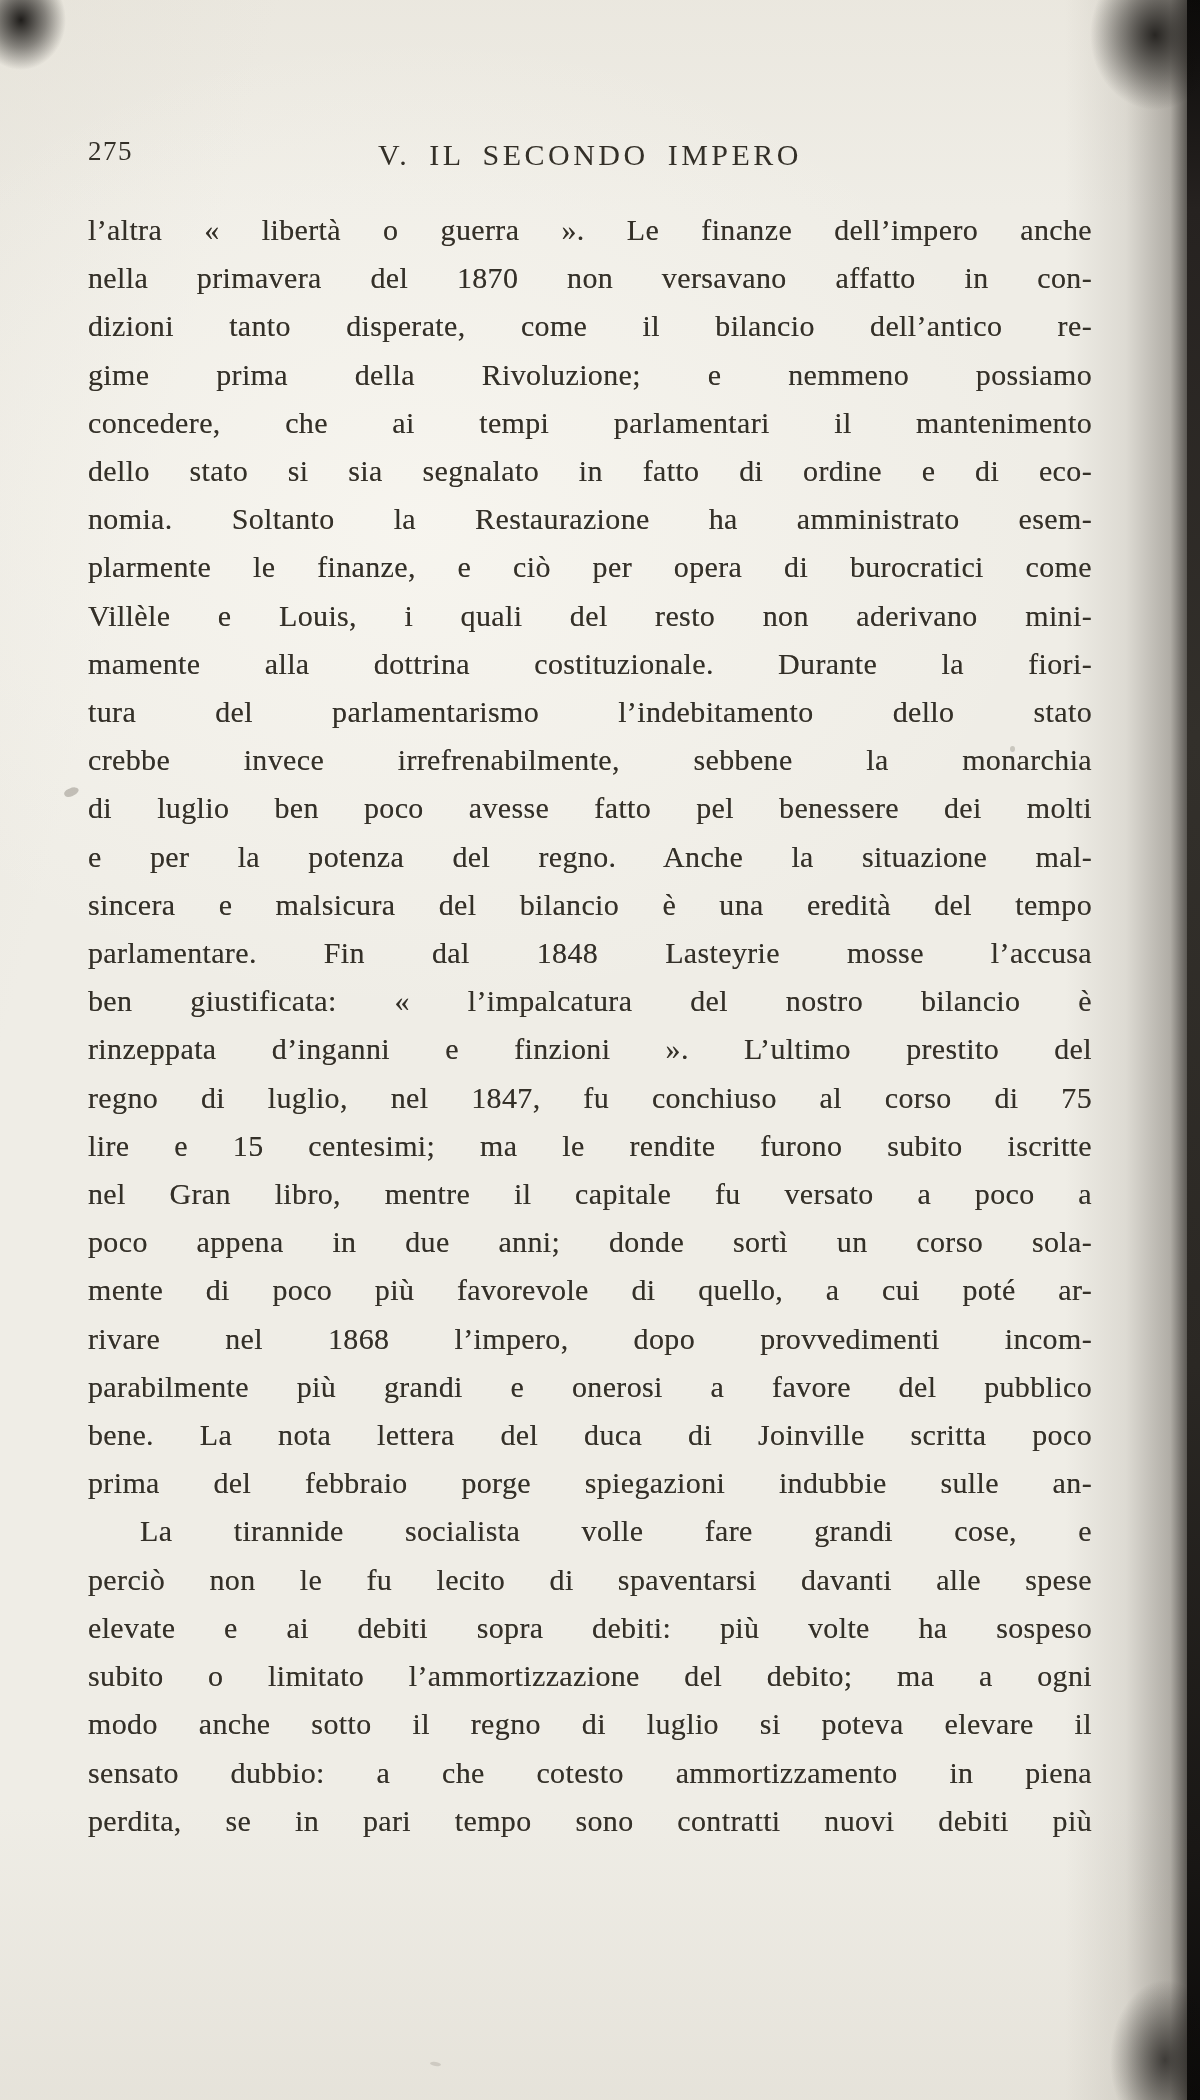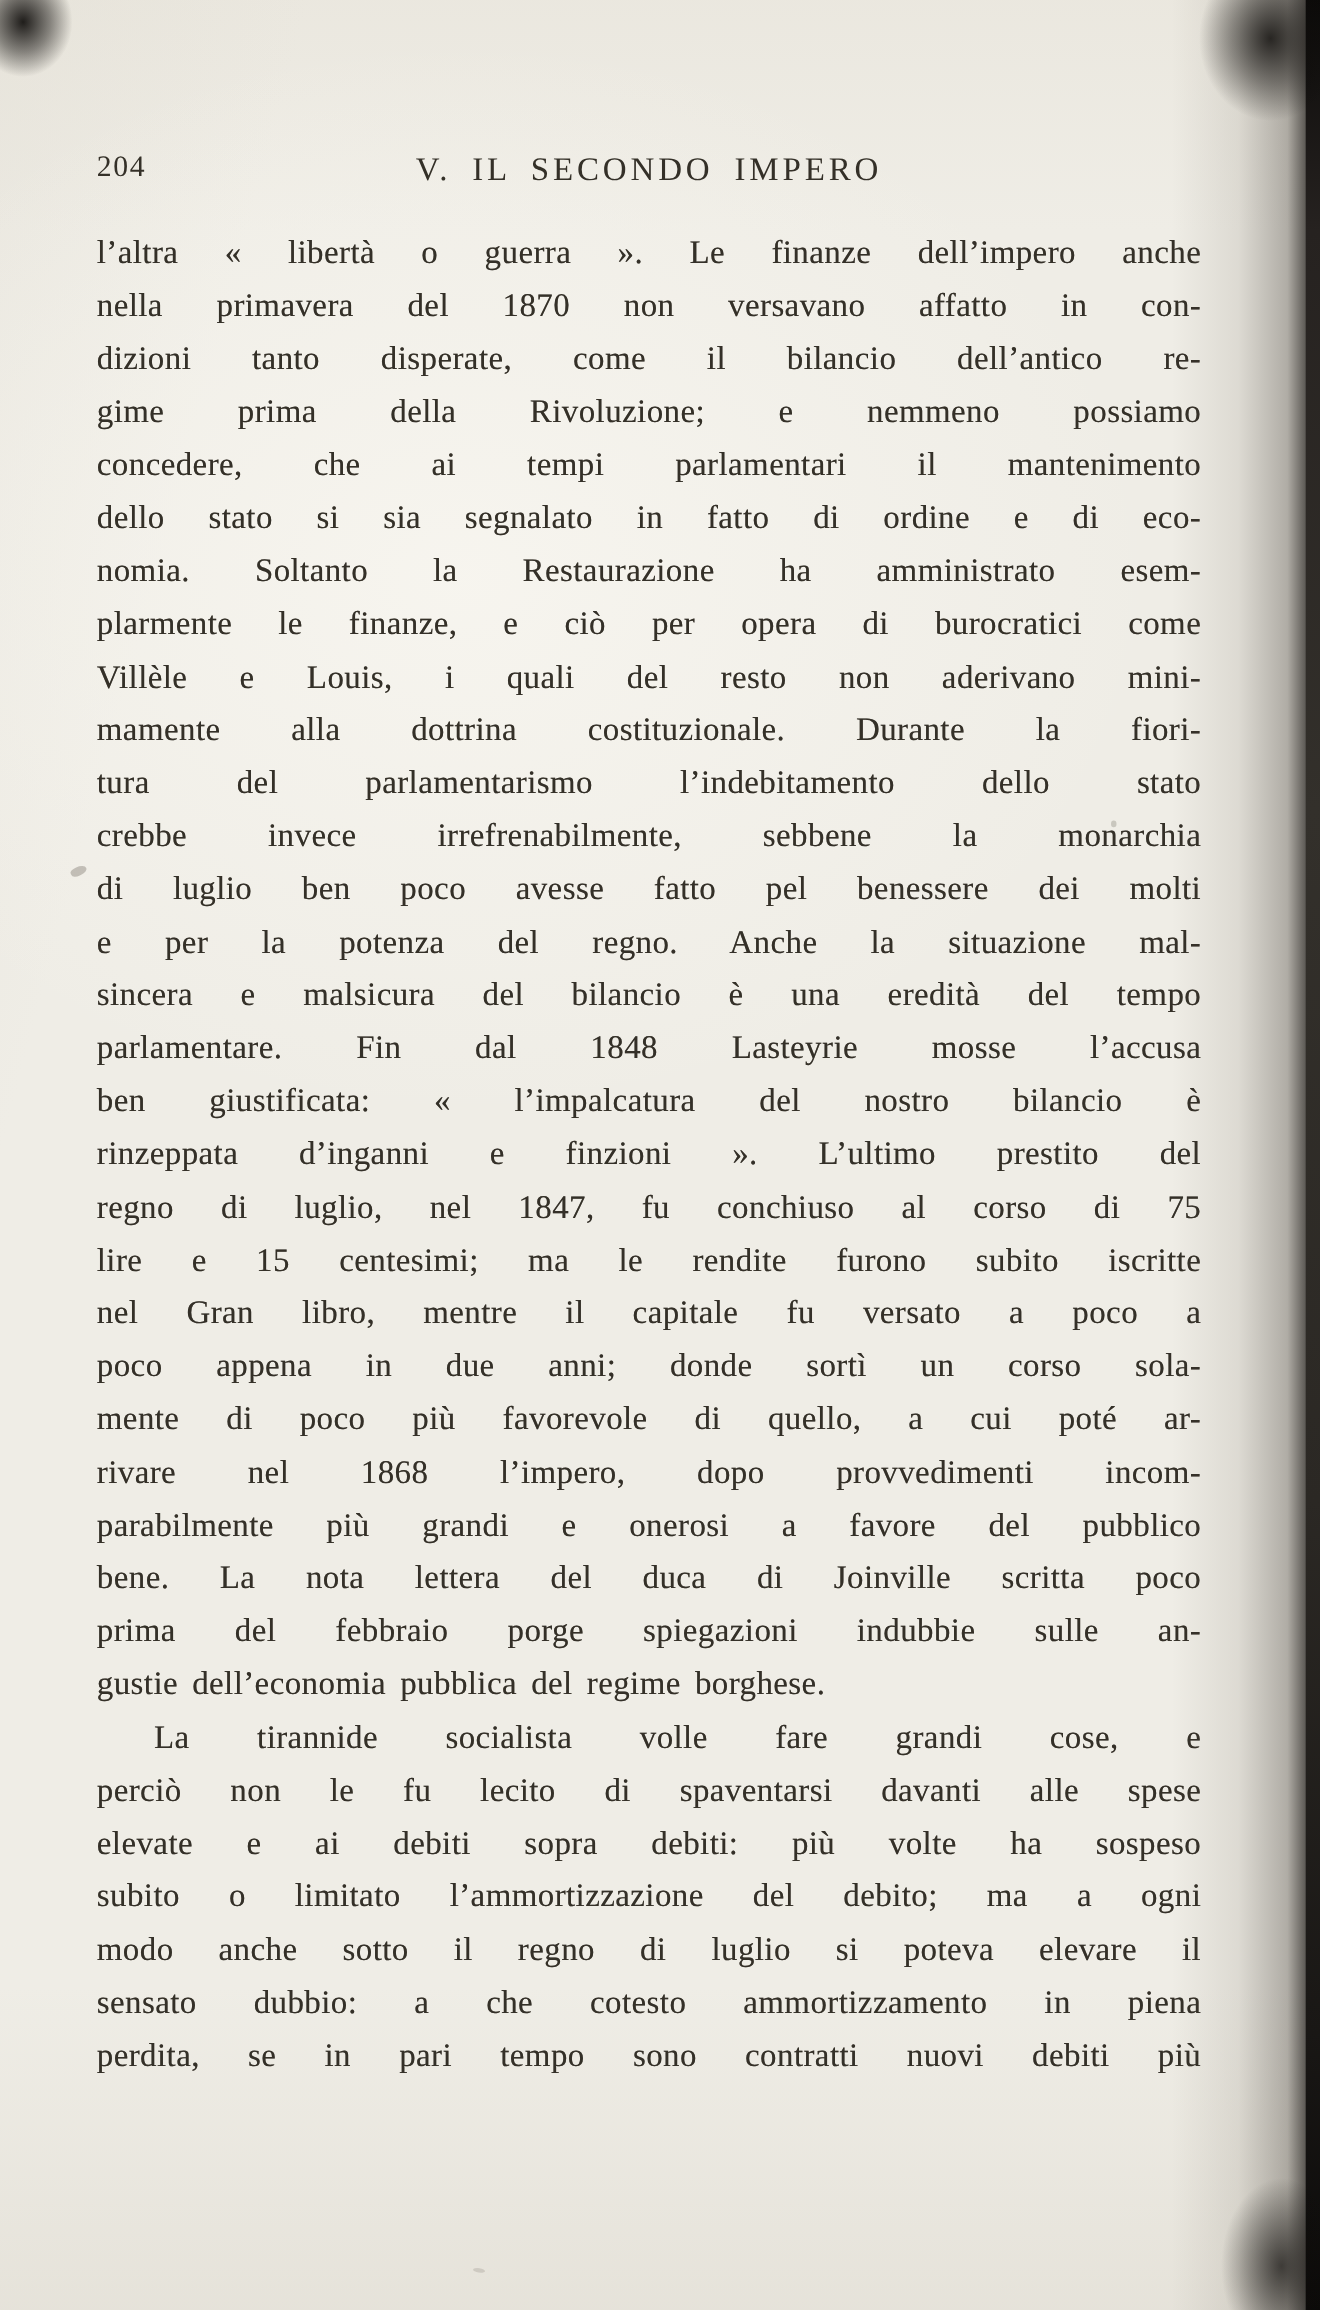--- a/index.html
+++ b/index.html
@@ -111,21 +111,21 @@
     left: 430px; top: 2062px; width: 11px; height: 4px;
     border-radius: 50%; transform: rotate(8deg); opacity: .28;
   }
 </style>
 </head>
 <body>
 
 <div class="page">
 
   <div class="header-row">
-    <span class="page-number">204</span>
+    <span class="page-number">275</span>
     <span class="running-header">V. IL SECONDO IMPERO</span>
   </div>
 
   <div class="text-block">
       <div class="paragraph">
         <div class="line">l’altra « libertà o guerra ». Le finanze dell’impero anche</div>
         <div class="line">nella primavera del 1870 non versavano affatto in con-</div>
         <div class="line">dizioni tanto disperate, come il bilancio dell’antico re-</div>
         <div class="line">gime prima della Rivoluzione; e nemmeno possiamo</div>
         <div class="line">concedere, che ai tempi parlamentari il mantenimento</div>
@@ -144,21 +144,20 @@
         <div class="line">rinzeppata d’inganni e finzioni ». L’ultimo prestito del</div>
         <div class="line">regno di luglio, nel 1847, fu conchiuso al corso di 75</div>
         <div class="line">lire e 15 centesimi; ma le rendite furono subito iscritte</div>
         <div class="line">nel Gran libro, mentre il capitale fu versato a poco a</div>
         <div class="line">poco appena in due anni; donde sortì un corso sola-</div>
         <div class="line">mente di poco più favorevole di quello, a cui poté ar-</div>
         <div class="line">rivare nel 1868 l’impero, dopo provvedimenti incom-</div>
         <div class="line">parabilmente più grandi e onerosi a favore del pubblico</div>
         <div class="line">bene. La nota lettera del duca di Joinville scritta poco</div>
         <div class="line">prima del febbraio porge spiegazioni indubbie sulle an-</div>
-        <div class="line no-justify">gustie dell’economia pubblica del regime borghese.</div>
       </div>
       <div class="paragraph">
         <div class="line indent">La tirannide socialista volle fare grandi cose, e</div>
         <div class="line">perciò non le fu lecito di spaventarsi davanti alle spese</div>
         <div class="line">elevate e ai debiti sopra debiti: più volte ha sospeso</div>
         <div class="line">subito o limitato l’ammortizzazione del debito; ma a ogni</div>
         <div class="line">modo anche sotto il regno di luglio si poteva elevare il</div>
         <div class="line">sensato dubbio: a che cotesto ammortizzamento in piena</div>
         <div class="line">perdita, se in pari tempo sono contratti nuovi debiti più</div>
       </div>

